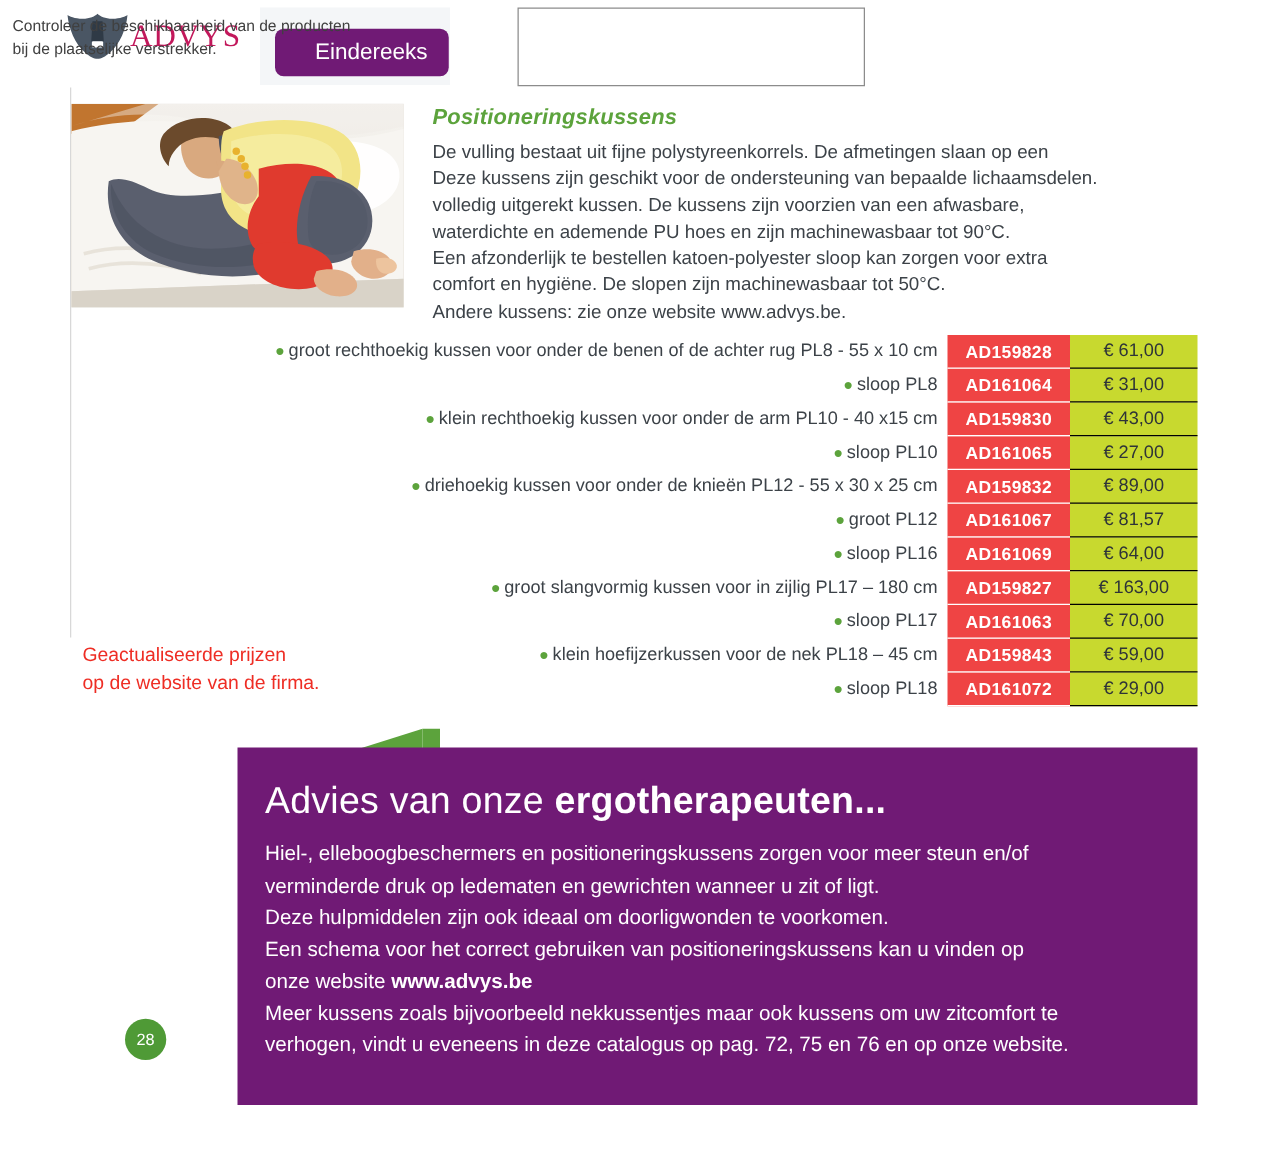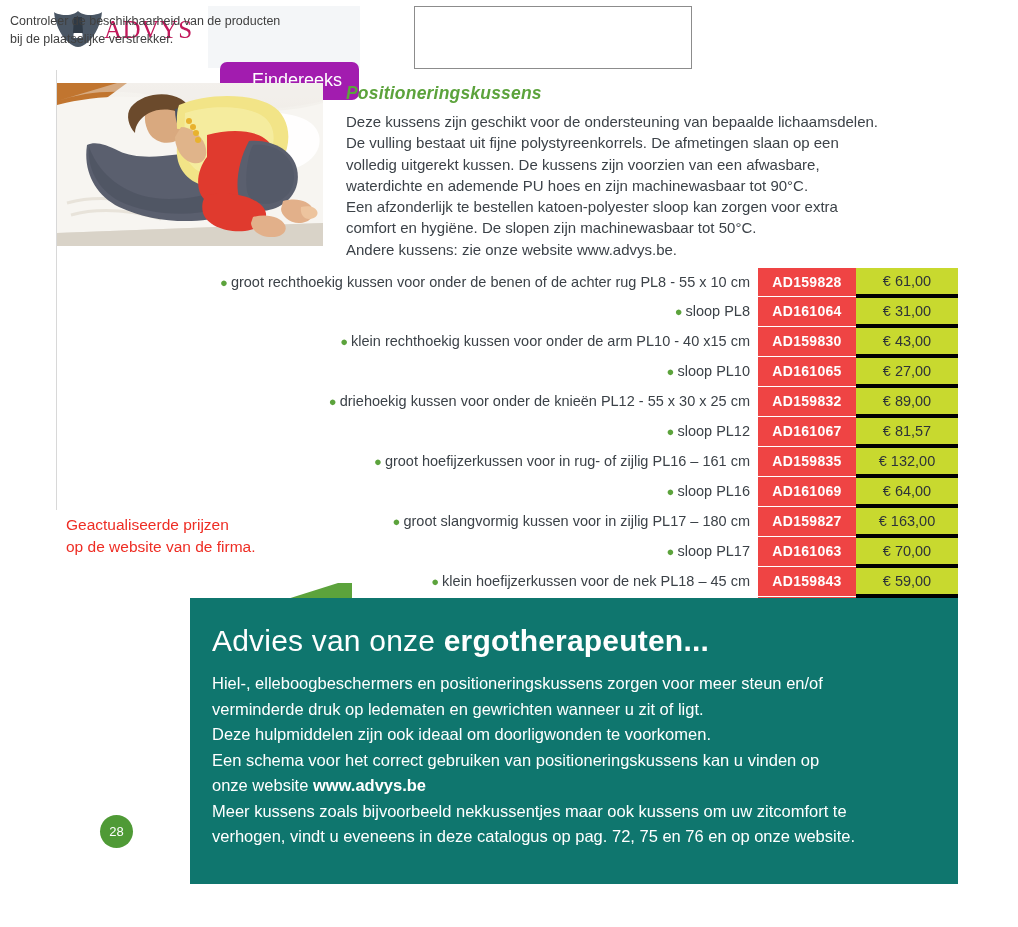--- a/index.html
+++ b/index.html
@@ -46,28 +46,27 @@
     left: 208px;
     top: 6px;
     width: 152px;
     height: 62px;
     background: #f4f6f8;
   }
   .badge-chip {
     position: absolute;
     left: 220px;
     top: 23px;
-    background: #a21caf;
+    background: #701a75;
     color: #ffffff;
     font-size: 18px;
     padding: 9px 17px 11px 32px;
     border-radius: 7px;
     line-height: 1;
     white-space: nowrap;
-    margin-top: 39px;
   }
 
   .notice-box {
     position: absolute;
     left: 414px;
     top: 6px;
     width: 278px;
     height: 63px;
     border: 1px solid #8c8c8c;
     box-sizing: border-box;
@@ -161,21 +160,21 @@
     text-align: center;
     border-bottom: 1px solid #ffffff;
     letter-spacing: 0.3px;
   }
   .cell-price {
     width: 102px;
     background: #c8d92f;
     color: #2e3338;
     font-size: 14.5px;
     text-align: center;
-    border-bottom: 4px solid #000000;
+    border-bottom: 1px solid #000000;
   }
 
   
   .red-note {
     position: absolute;
     left: 66px;
     top: 514px;
     font-size: 15.5px;
     line-height: 1.45;
     color: #ee2d24;
@@ -199,21 +198,21 @@
     width: 14px;
     height: 18px;
     background: #5ca33c;
   }
   .advice-box {
     position: absolute;
     left: 190px;
     top: 598px;
     width: 768px;
     height: 286px;
-    background: #0f766e;
+    background: #701a75;
     box-sizing: border-box;
     padding: 26px 34px 0 22px;
   }
   .advice-title {
     font-size: 30px;
     color: #ffffff;
     line-height: 1.1;
     margin: 0 0 14px 0;
     letter-spacing: 0.2px;
     font-weight: normal;
@@ -304,22 +303,22 @@
       <path d="M196 62 C216 60 232 70 236 86 C240 102 232 116 216 120 C204 123 192 118 190 108 C188 94 190 74 196 62 Z" fill="#545a69"></path>
       <path d="M150 112 C170 108 196 112 206 124 C214 134 206 146 188 148 C168 150 150 142 146 130 C144 122 146 115 150 112 Z" fill="#e03a2e"></path>
       <path d="M226 118 C240 114 252 118 256 126 C259 133 252 140 242 140 C232 140 224 132 224 126 Z" fill="#e2b08a"></path>
       <path d="M196 134 C210 130 224 134 228 142 C231 149 224 155 212 154 C200 153 194 145 194 140 Z" fill="#e2b08a"></path>
       <path d="M244 124 C252 122 258 124 260 128 C262 132 258 136 252 136 C246 136 243 130 244 124 Z" fill="#edc49e"></path>
     </svg>
   </div>
 
   <div class="prod-title">Positioneringskussens</div>
   <div class="prod-desc">
+    <p>De vulling bestaat uit fijne polystyreenkorrels. De afmetingen slaan op een</p>
     <p>Deze kussens zijn geschikt voor de ondersteuning van bepaalde lichaamsdelen.</p>
-    <p>De vulling bestaat uit fijne polystyreenkorrels. De afmetingen slaan op een</p>
     <p>volledig uitgerekt kussen. De kussens zijn voorzien van een afwasbare,</p>
     <p>waterdichte en ademende PU hoes en zijn machinewasbaar tot 90°C.</p>
     <p>Een afzonderlijk te bestellen katoen-polyester sloop kan zorgen voor extra</p>
     <p>comfort en hygiëne. De slopen zijn machinewasbaar tot 50°C.</p>
     <p>Andere kussens: zie onze website www.advys.be.</p>
   </div>
 
   <table class="prod-table">
     <tbody>
       <tr>
@@ -341,28 +340,23 @@
         <td class="cell-desc"><span class="bullet">●</span><span>sloop PL10</span></td>
         <td class="cell-code">AD161065</td>
         <td class="cell-price">€ 27,00</td>
       </tr>
       <tr>
         <td class="cell-desc"><span class="bullet">●</span><span>driehoekig kussen voor onder de knieën PL12 - 55 x 30 x 25 cm</span></td>
         <td class="cell-code">AD159832</td>
         <td class="cell-price">€ 89,00</td>
       </tr>
       <tr>
-        <td class="cell-desc"><span class="bullet">●</span><span>sloop PL12</span></td>
+        <td class="cell-desc"><span class="bullet">●</span><span>groot PL12</span></td>
         <td class="cell-code">AD161067</td>
         <td class="cell-price">€ 81,57</td>
-      </tr>
-      <tr>
-        <td class="cell-desc"><span class="bullet">●</span><span>groot hoefijzerkussen voor in rug- of zijlig PL16 – 161 cm</span></td>
-        <td class="cell-code">AD159835</td>
-        <td class="cell-price">€ 132,00</td>
       </tr>
       <tr>
         <td class="cell-desc"><span class="bullet">●</span><span>sloop PL16</span></td>
         <td class="cell-code">AD161069</td>
         <td class="cell-price">€ 64,00</td>
       </tr>
       <tr>
         <td class="cell-desc"><span class="bullet">●</span><span>groot slangvormig kussen voor in zijlig PL17 – 180 cm</span></td>
         <td class="cell-code">AD159827</td>
         <td class="cell-price">€ 163,00</td>

